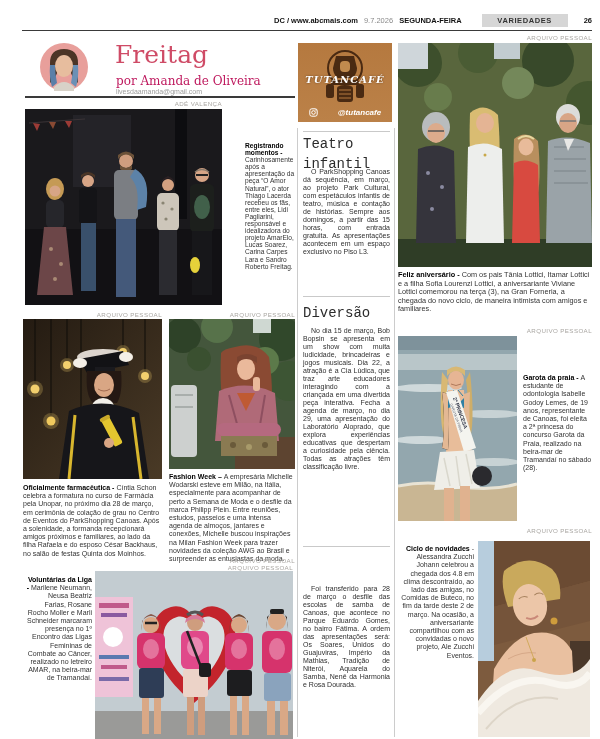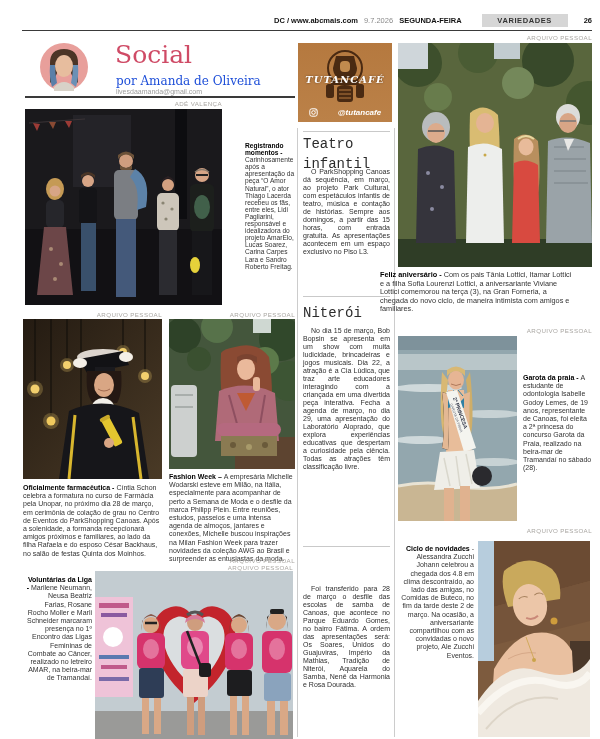--- a/index.html
+++ b/index.html
@@ -12,21 +12,21 @@
   .hdr-date{color:#8a8a8a;}
   .hdr-day{font-weight:bold;color:#111;}
   .hdr-section{background:#d6d6d6;color:#333;font-weight:bold;letter-spacing:.6px;
                padding:2px 0;width:86px;text-align:center;margin-left:14px;}
   .hdr-page{font-weight:bold;color:#111;margin-left:10px;}
   .header-rule{top:30px;left:22px;right:8px;height:1px;background:#3a3a3a;}
   
   .masthead-title{left:115px;top:40px;font-family:"DejaVu Serif","Liberation Serif",serif;
                   font-size:25px;color:#cf4b66;}
   .masthead-byline{left:116px;top:74px;font-family:"DejaVu Serif","Liberation Serif",serif;
-                   font-size:12px;color:#1d4ed8;}
+                   font-size:12px;color:#be185d;}
   .masthead-email{left:116px;top:88px;font-size:7px;color:#9b9b9b;}
   .masthead-rule{left:25px;top:96px;width:270px;height:1.5px;background:#3a3a3a;}
   
   .credit{font-size:6.2px;color:#a9a6a2;letter-spacing:.4px;text-align:right;text-transform:uppercase;}
   
   .caption{font-size:7px;line-height:8.2px;color:#333;}
   .caption b{color:#000;}
   .cap-narrow{font-size:6.6px;line-height:7.1px;}
   .cap-right{text-align:right;}
   .cap-wide{font-size:7.3px;line-height:8.6px;}
@@ -65,21 +65,21 @@
   <div class="abs" style="left:40px;top:43px;width:48px;height:48px;">
     <svg width="48" height="48" viewBox="0 0 48 48">
       <circle cx="24" cy="24" r="24" fill="#e89f9b"></circle>
       <path d="M10 20 Q10 6 24 6 Q38 6 38 20 L38 40 Q31 34 30 26 L18 26 Q17 34 10 40 Z" fill="#4c3526"></path>
       <path d="M10 22 Q9 34 12 44 L17 40 Q15 30 15 22Z" fill="#5a7fa8"></path>
       <path d="M38 22 Q39 34 36 44 L31 40 Q33 30 33 22Z" fill="#6b90b5"></path>
       <ellipse cx="24" cy="23" rx="9" ry="11" fill="#e7bd9e"></ellipse>
       <path d="M14 44 Q24 34 34 44 L34 48 L14 48Z" fill="#d8d2c8"></path>
     </svg>
   </div>
-  <div class="abs masthead-title">Social</div>
+  <div class="abs masthead-title">Freitag</div>
   <div class="abs masthead-byline">por Amanda de Oliveira</div>
   <div class="abs masthead-email">livesdaamanda@gmail.com</div>
   <div class="abs masthead-rule"></div>
 
   <div class="abs credit" style="left:25px;top:100px;width:197px;">ADÉ VALENÇA</div>
   <div class="photo" style="left:25px;top:109px;width:197px;height:196px;">
     <svg width="197" height="196" viewBox="0 0 197 196" preserveAspectRatio="none">
       <rect width="197" height="196" fill="#1a191c"></rect>
       <rect y="120" width="197" height="76" fill="#121114"></rect>
       <rect x="48" y="6" width="58" height="72" fill="#242328"></rect>
@@ -313,21 +313,21 @@
       </svg>
       <span>@tutancafe</span>
     </div>
   </div>
 
   <div class="abs hrule" style="left:303px;top:131px;width:87px;"></div>
   <div class="abs article-title" style="left:303px;top:134px;width:87px;">Teatro infantil</div>
   <div class="abs article-body" style="left:303px;top:168px;width:87px;">O ParkShopping Canoas dá sequência, em março, ao projeto Park Cultural, com espetáculos infantis de teatro, música e contação de histórias. Sempre aos domingos, a partir das 15 horas, com entrada gratuita. As apresentações acontecem em um espaço exclusivo no Piso L3.</div>
 
   <div class="abs hrule" style="left:303px;top:296px;width:87px;"></div>
-  <div class="abs article-title" style="left:303px;top:303px;width:87px;">Niterói</div>
+  <div class="abs article-title" style="left:303px;top:303px;width:87px;">Diversão</div>
   <div class="abs article-body" style="left:303px;top:327px;width:87px;">No dia 15 de março, Bob Bopsin se apresenta em um show com muita ludicidade, brincadeiras e jogos musicais. Dia 22, a atração é a Cia Lúdica, que traz arte educadores interagindo com a criançada em uma divertida peça interativa. Fecha a agenda de março, no dia 29, uma apresentação do Laboratório Aloprado, que explora experiências educativas que despertam a curiosidade pela ciência. Todas as atrações têm classificação livre.</div>
 
   <div class="abs hrule" style="left:303px;top:546px;width:87px;"></div>
   <div class="abs article-body" style="left:303px;top:585px;width:87px;">Foi transferido para 28 de março o desfile das escolas de samba de Canoas, que acontece no Parque Eduardo Gomes, no bairro Fátima. A ordem das apresentações será: Os Soares, Unidos do Guajuviras, Império da Mathias, Tradição de Niterói, Aquarela do Samba, Nenê da Harmonia e Rosa Dourada.</div>
 
   <div class="abs credit" style="left:398px;top:34px;width:194px;">ARQUIVO PESSOAL</div>
   <div class="photo" style="left:398px;top:43px;width:194px;height:224px;">
     <svg width="194" height="224" viewBox="0 0 194 224" preserveAspectRatio="none">
       <rect width="194" height="224" fill="#59663d"></rect>
       <circle cx="20" cy="20" r="24" fill="#3d4f2c"></circle>
@@ -359,21 +359,21 @@
       <path d="M116 120 Q128 114 140 122 L142 200 L114 200Z" fill="#d84a40"></path>
 
       <ellipse cx="170" cy="74" rx="12" ry="13" fill="#dcdcda"></ellipse>
         <ellipse cx="170" cy="80" rx="9" ry="10" fill="#d8a586"></ellipse>
       <line x1="162" y1="78" x2="178" y2="78" stroke="#777" stroke-width="1.5"></line>
       <path d="M150 98 Q170 90 192 100 L194 200 L148 200Z" fill="#9aa3a8"></path>
       <path d="M156 104 h30 M156 116 h32 M156 128 h32 M156 140 h34" stroke="#8a9398" stroke-width="2"></path>
       <path d="M166 96 L170 108 L176 96" fill="#e8e8e6"></path>
     </svg>
   </div>
-  <div class="abs caption cap-wide" style="left:380px;top:271px;width:194px;">
+  <div class="abs caption cap-wide" style="left:398px;top:271px;width:194px;">
     <b>Feliz aniversário - </b><span>Com os pais Tânia Lottici, Itamar Lottici e a filha Sofia Lourenzi Lottici, a aniversariante Viviane Lottici comemorou na terça (3), na Gran Forneria, a chegada do novo ciclo, de maneira intimista com amigos e familiares.</span>
   </div>
 
   <div class="abs credit" style="left:398px;top:327px;width:194px;">ARQUIVO PESSOAL</div>
   <div class="photo" style="left:398px;top:336px;width:119px;height:185px;">
     <svg width="119" height="185" viewBox="0 0 119 185" preserveAspectRatio="none">
       <rect width="119" height="185" fill="#93a7ae"></rect>
       <rect y="0" width="119" height="14" fill="#7e929b"></rect>
       <rect y="18" width="119" height="16" fill="#b9c6c9"></rect>
       <ellipse cx="30" cy="52" rx="34" ry="4" fill="#dfe6e6" opacity=".8"></ellipse>

